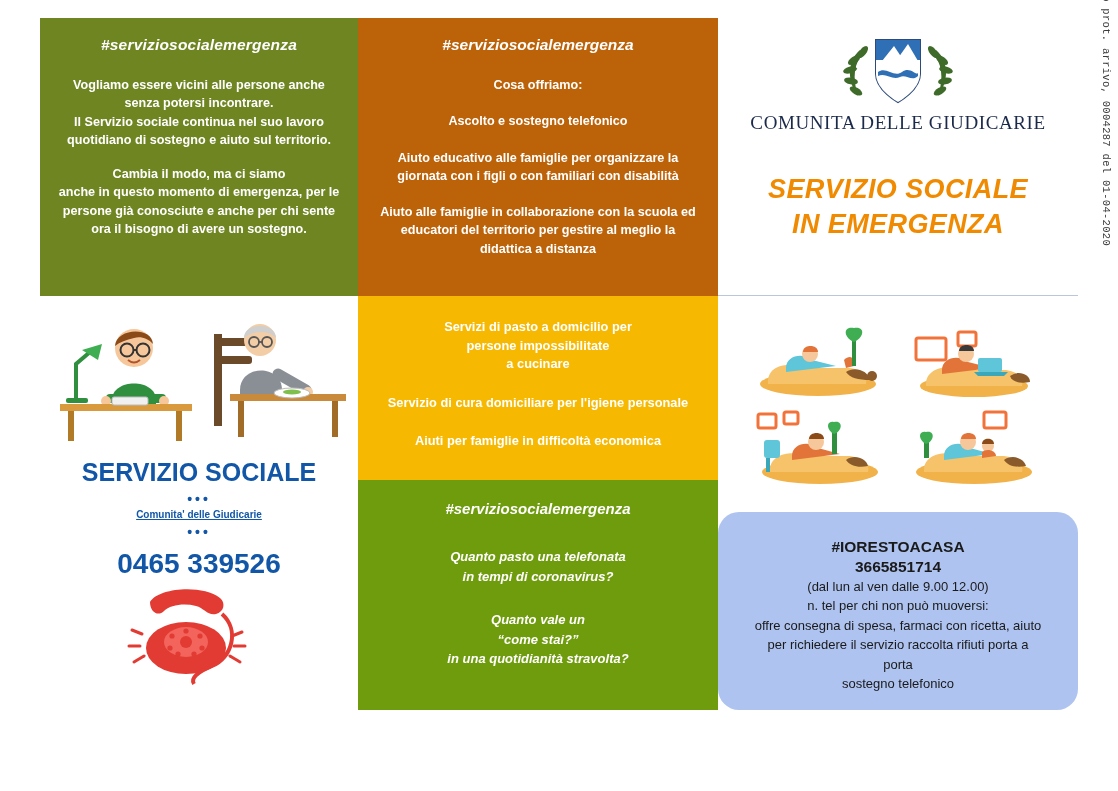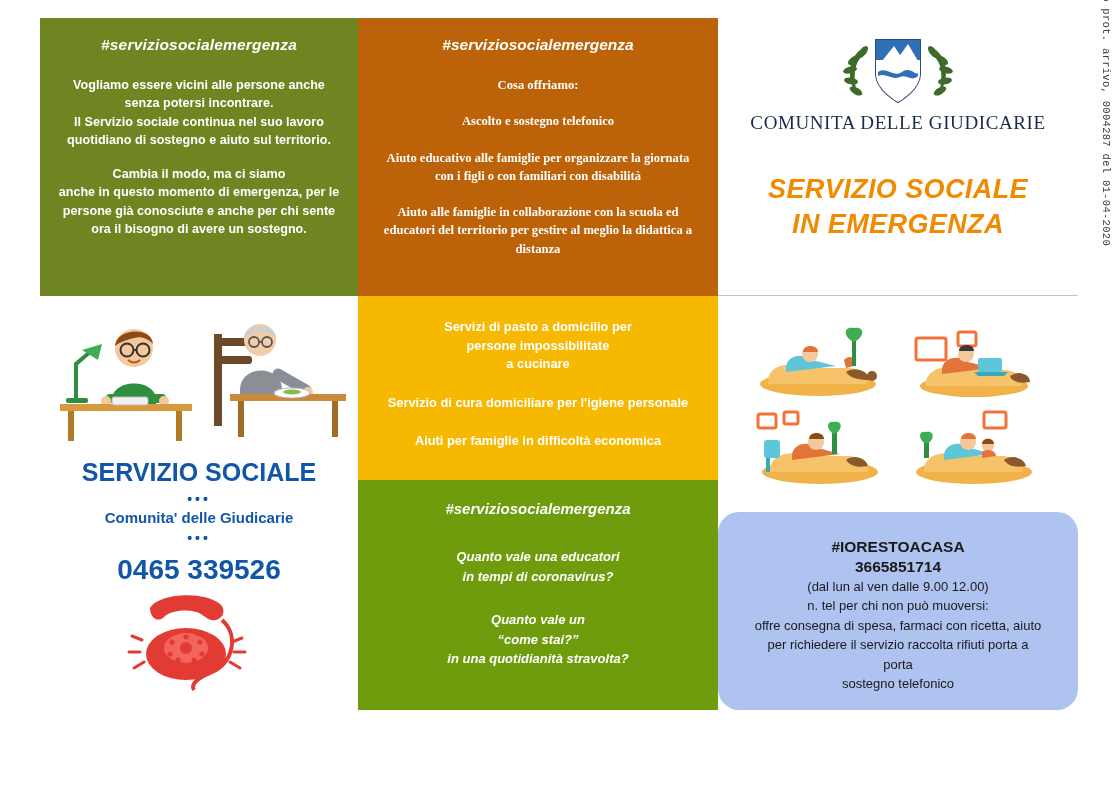--- a/index.html
+++ b/index.html
@@ -65,21 +65,20 @@
     font-size: 15.5px;
     font-weight: bold;
     font-style: italic;
     margin: 4px 0 22px 0;
   }
   .panel-brown p {
     margin: 0 0 18px 0;
     font-size: 12.6px;
     font-weight: bold;
     line-height: 1.45;
-    font-family: Liberation Serif, serif;
   }
 
   
   .panel-header {
     left: 718px; top: 18px;
     width: 360px; height: 278px;
     background: #ffffff;
     text-align: center;
   }
   .logo-wrap {
@@ -125,22 +124,23 @@
   }
   .dots {
     color: #1256a8;
     font-size: 14px;
     letter-spacing: 3px;
     margin: 4px 0 2px 0;
     font-weight: bold;
   }
   .svc-sub {
     color: #1256a8;
-    font-size: 15px;
-    font-weight: bold;
+    font-size: 10px;
+    font-weight: bold;
+    text-decoration: underline;
   }
   .svc-phone {
     color: #1256a8;
     font-size: 28px;
     font-weight: bold;
     margin-top: 8px;
   }
 
   
   .panel-yellow {
@@ -401,21 +401,21 @@
   <div class="panel panel-yellow">
     <p style="white-space:pre-line;">Servizi di pasto a domicilio per
 persone impossibilitate
 a cucinare</p>
     <p>Servizio di cura domiciliare per l'igiene personale</p>
     <p>Aiuti per famiglie in difficoltà economica</p>
   </div>
 
   <div class="panel panel-green">
     <div class="hash">#serviziosocialemergenza</div>
-    <p style="white-space:pre-line;">Quanto vale una educatori
+    <p style="white-space:pre-line;">Quanto pasto una telefonata
 in tempi di coronavirus?</p>
     <p style="white-space:pre-line;">Quanto vale un
 “come stai?”
 in una quotidianità stravolta?</p>
   </div>
 
   <div class="panel panel-illos">
 
     <div class="illo-cell">
       <svg width="150" height="84" viewBox="0 0 150 84">

